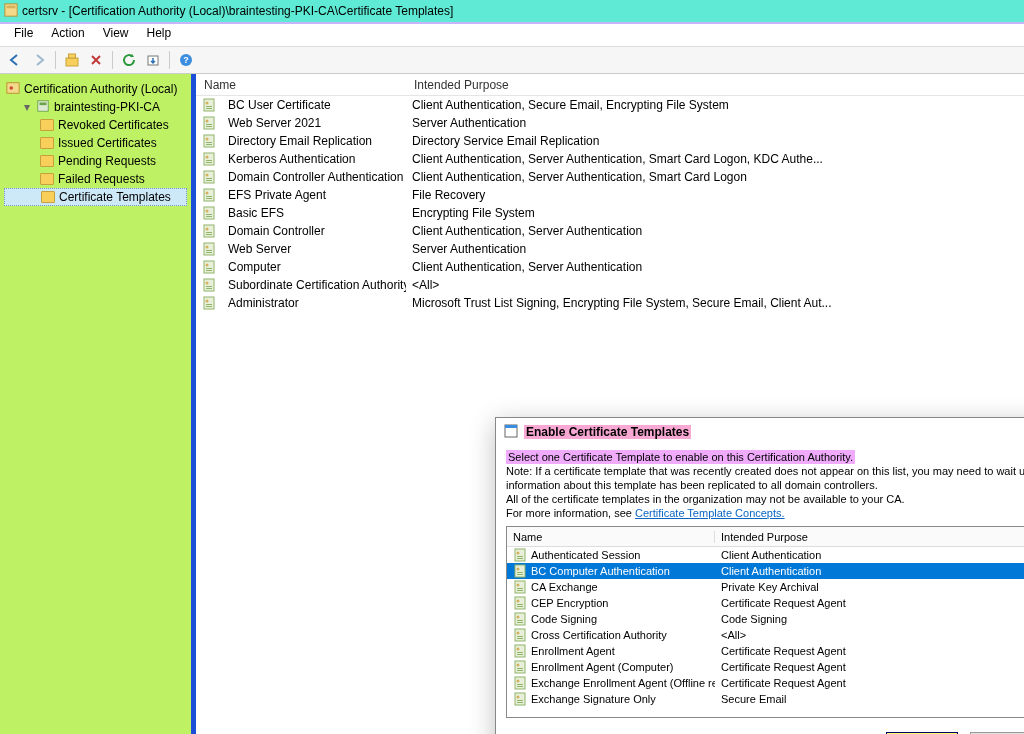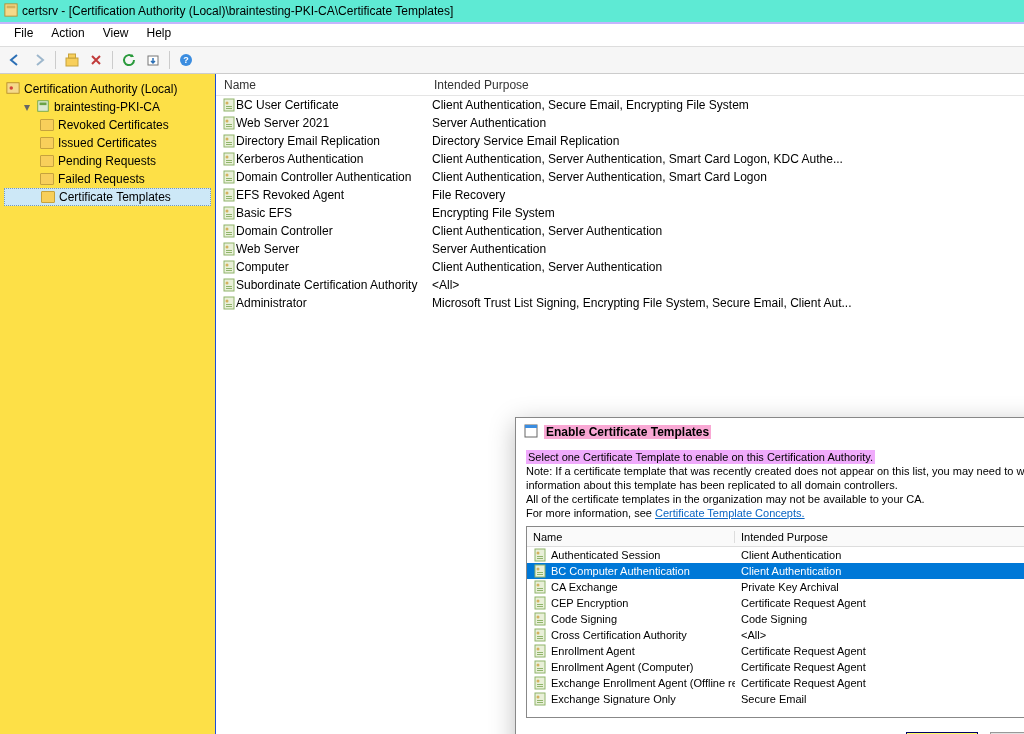--- a/index.html
+++ b/index.html
@@ -5,37 +5,37 @@
   * { box-sizing: border-box; font-family: "Segoe UI", Arial, sans-serif; }
   body { margin:0; padding:0; width:1024px; height:734px; background:#fff; overflow:hidden; font-size:12px; color:#000; }
   .titlebar { height:24px; background:#5eead4; border-bottom:2px solid #c4b5fd; display:flex; align-items:center; padding:0 4px; gap:4px; }
   .titlebar .icon svg { width:14px; height:14px; }
   .menubar { height:22px; display:flex; align-items:flex-start; gap:2px; padding:0 6px; }
   .menubar span { padding:2px 8px; }
   .toolbar { height:28px; border-top:1px solid #ddd; border-bottom:1px solid #ccc; display:flex; align-items:center; gap:2px; padding:0 4px; background:#f6f6f6; }
   .toolbar .btn { width:22px; height:22px; display:flex; align-items:center; justify-content:center; border:1px solid transparent; }
   .toolbar .sep { width:1px; height:18px; background:#ccc; margin:0 3px; }
   .main { display:flex; height:calc(734px - 24px - 22px - 28px); }
-  .tree-pane { width:216px; border-right:1px solid #1d4ed8; padding:6px 4px; background:#fde047; }
+  .tree-pane { width:196px; border-right:5px solid #1d4ed8; padding:6px 4px; background:#bef264; }
   .tree-row { display:flex; align-items:center; gap:4px; height:18px; padding:0 2px; }
   .tree-row.indent1 { padding-left:18px; }
   .tree-row.indent2 { padding-left:36px;text-align:center; }
   .tree-row.sel { background:#cde8f7; border:1px dotted #79b; }
   .folder-ico { width:14px; height:12px; background:#f8cf5b; border:1px solid #c6a23d; border-radius:1px; display:inline-block; }
   .ca-ico svg, .root-ico svg { width:14px; height:14px; }
   .expander { width:10px; text-align:center; color:#666; }
   .list-pane { flex:1; background:#fff; position:relative; }
   .list-header { display:flex; height:22px; align-items:center; border-bottom:1px solid #e5e5e5; }
   .list-header .col { padding:0 8px; color:#333; }
   .col.name { width:210px; }
   .col.purpose { flex:1; }
   .list-rows { }
   .list-row { display:flex; align-items:center; height:18px; }
   .list-row .cell { padding:0 6px; white-space:nowrap; overflow:hidden; text-overflow:ellipsis; }
-  .cell.name { width:210px; display:flex; align-items:center; gap:0; }
+  .cell.name { width:210px; display:flex; align-items:center; gap:12px; }
   .cell.purpose { flex:1; }
   .tmpl-ico { width:14px; height:14px; display:inline-flex; }
   .tmpl-ico svg { width:14px; height:14px; }
 
   .dialog { position:absolute; left:299px; top:343px; width:560px; background:#fff; border:1px solid #888; box-shadow:0 6px 24px rgba(0,0,0,0.25); z-index:10; }
   .dlg-title { height:28px; display:flex; align-items:center; padding:0 8px; gap:6px; }
   .dlg-title .hi { background:#f9a8d4; padding:0 2px; font-weight:600; }
   .dlg-body { padding:4px 10px 0 10px; font-size:11px; line-height:14px; }
   .dlg-body .hi { background:#f0abfc; display:inline-block; padding:0 2px; }
   .dlg-body .link { color:#0b66c3; text-decoration:underline; }
@@ -240,21 +240,21 @@
         <div class="list-row">
           <div class="cell name">
             <span class="tmpl-ico">
               <svg viewBox="0 0 14 14">
                 <rect x="2" y="1" width="10" height="12" fill="#e9f0d9" stroke="#8fb46a"></rect>
                 <circle cx="5" cy="5" r="1.5" fill="#d3b15e"></circle>
                 <rect x="4" y="8" width="6" height="1" fill="#8fb46a"></rect>
                 <rect x="4" y="10" width="6" height="1" fill="#8fb46a"></rect>
               </svg>
             </span>
-            <span>EFS Revoked Agent</span>
+            <span>EFS Private Agent</span>
           </div>
           <div class="cell purpose">File Recovery</div>
         </div>
         <div class="list-row">
           <div class="cell name">
             <span class="tmpl-ico">
               <svg viewBox="0 0 14 14">
                 <rect x="2" y="1" width="10" height="12" fill="#e9f0d9" stroke="#8fb46a"></rect>
                 <circle cx="5" cy="5" r="1.5" fill="#d3b15e"></circle>
                 <rect x="4" y="8" width="6" height="1" fill="#8fb46a"></rect>

